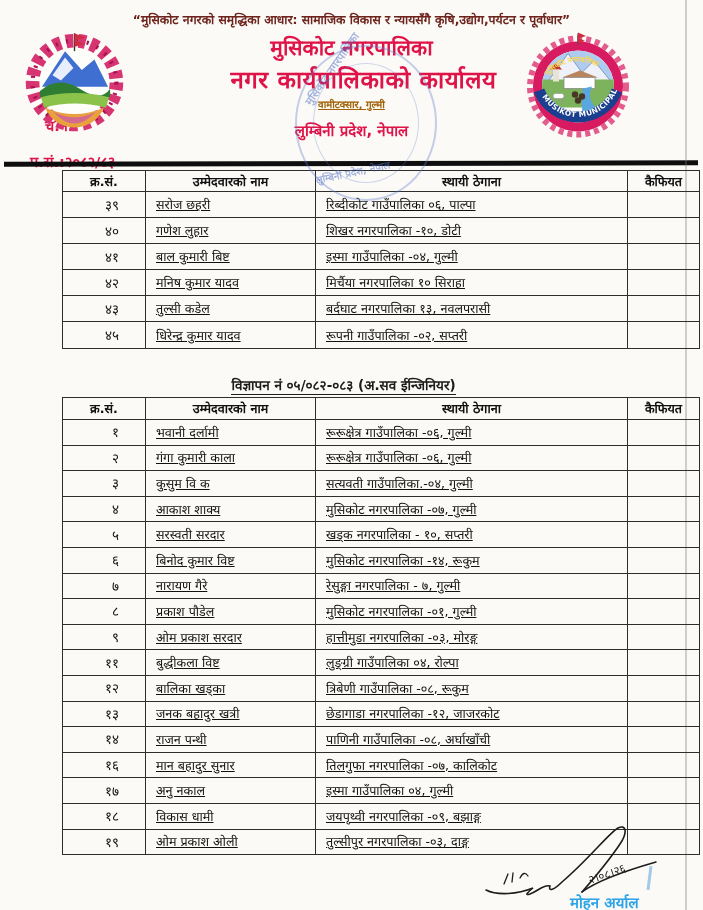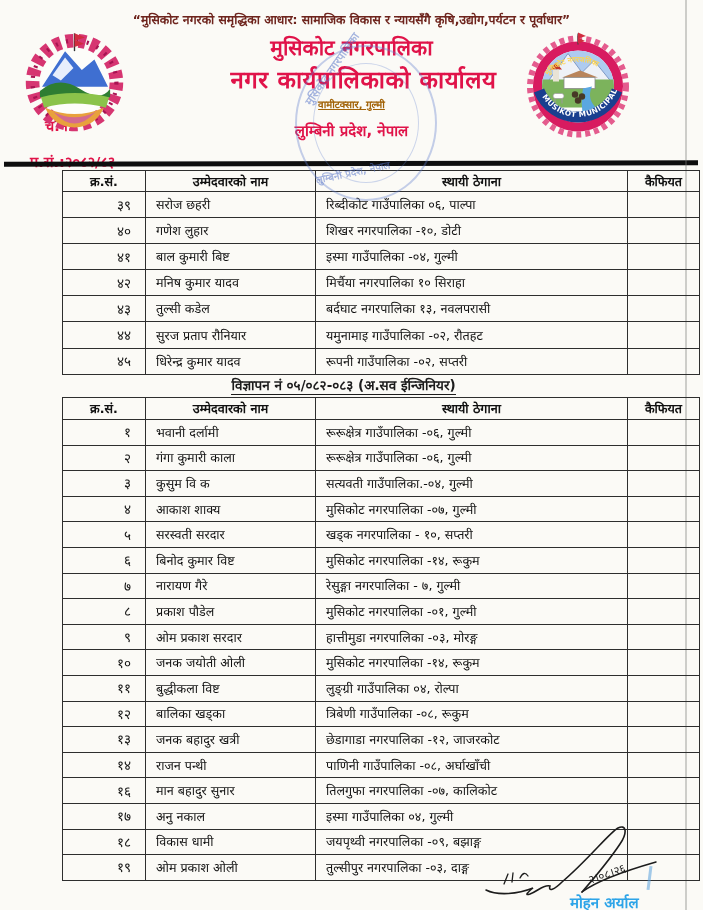--- a/index.html
+++ b/index.html
@@ -29,22 +29,22 @@
   .stamp-t1{left:4px;top:52px;font-size:11px;transform:rotate(-55deg);transform-origin:left top;}
   .stamp-t2{left:18px;top:118px;font-size:10px;transform:rotate(-12deg);}
   .thick-rule{position:absolute;left:4px;top:161px;width:694px;height:4.5px;background:#0e0e0e;
          transform:rotate(-.12deg);}
   .edge-line{position:absolute;left:685px;top:0;width:2px;height:910px;background:rgba(120,120,118,.35);}
   
   table{position:absolute;left:14px;width:637px;border-collapse:collapse;table-layout:fixed;
         font-size:12.6px;color:#111;margin-left:48px;}
   th,td{border:1px solid #2e2e2e;padding:0;overflow:hidden;white-space:nowrap;}
   th{font-size:12.6px;font-weight:bold;text-align:center;}
-  td.sn{text-align:right;padding-right:14px;font-size:13.5px;vertical-align:middle;}
-  td.nm,td.ad{text-align:left;padding-left:10px;vertical-align:middle;}
+  td.sn{text-align:right;padding-right:26px;font-size:13.5px;vertical-align:middle;}
+  td.nm,td.ad{text-align:left;padding-left:10px;vertical-align:middle;text-decoration:underline;}
   .t1{top:170px;}
   .t1 tr.hd{height:21px;}
   .t1 tr.dr{height:26.1px;}
   .t2{top:397px;}
   .t2 tr.hd{height:22px;}
   .t2 tr.dr{height:25.6px;}
   
   .sec-title{position:absolute;left:0;right:16px;top:375px;text-align:center;z-index:2;}
   .sec-title span{font-size:13.5px;font-weight:bold;border-bottom:1.6px solid #1c1c1c;padding-bottom:1px;}
   
@@ -169,26 +169,20 @@
       <td class="ad">मिर्चैया नगरपालिका १० सिराहा</td>
       <td class="rm"></td>
     </tr>
         <tr class="dr">
       <td class="sn">४३</td>
       <td class="nm">तुल्सी कडेल</td>
       <td class="ad">बर्दघाट नगरपालिका १३, नवलपरासी</td>
       <td class="rm"></td>
     </tr>
         <tr class="dr">
-      <td class="sn">४४</td>
-      <td class="nm">सुरज प्रताप रौनियार</td>
-      <td class="ad">यमुनामाइ गाउँपालिका -०२, रौतहट</td>
-      <td class="rm"></td>
-    </tr>
-        <tr class="dr">
       <td class="sn">४५</td>
       <td class="nm">धिरेन्द्र कुमार यादव</td>
       <td class="ad">रूपनी गाउँपालिका -०२, सप्तरी</td>
       <td class="rm"></td>
     </tr>
       </tbody>
   </table>
 
   <div class="sec-title">
     <span>विज्ञापन नं ०५/०८२-०८३ (अ.सव ईन्जिनियर)</span>
@@ -258,26 +252,20 @@
       <td class="ad">मुसिकोट नगरपालिका -०१, गुल्मी</td>
       <td class="rm"></td>
     </tr>
         <tr class="dr">
       <td class="sn">९</td>
       <td class="nm">ओम प्रकाश सरदार</td>
       <td class="ad">हात्तीमुडा नगरपालिका -०३, मोरङ्ग</td>
       <td class="rm"></td>
     </tr>
         <tr class="dr">
-      <td class="sn">१०</td>
-      <td class="nm">जनक जयोती ओली</td>
-      <td class="ad">मुसिकोट नगरपालिका -१४, रूकुम</td>
-      <td class="rm"></td>
-    </tr>
-        <tr class="dr">
       <td class="sn">११</td>
       <td class="nm">बुद्धीकला विष्ट</td>
       <td class="ad">लुङ्ग्री गाउँपालिका ०४, रोल्पा</td>
       <td class="rm"></td>
     </tr>
         <tr class="dr">
       <td class="sn">१२</td>
       <td class="nm">बालिका खड्का</td>
       <td class="ad">त्रिबेणी गाउँपालिका -०८, रूकुम</td>
       <td class="rm"></td>

